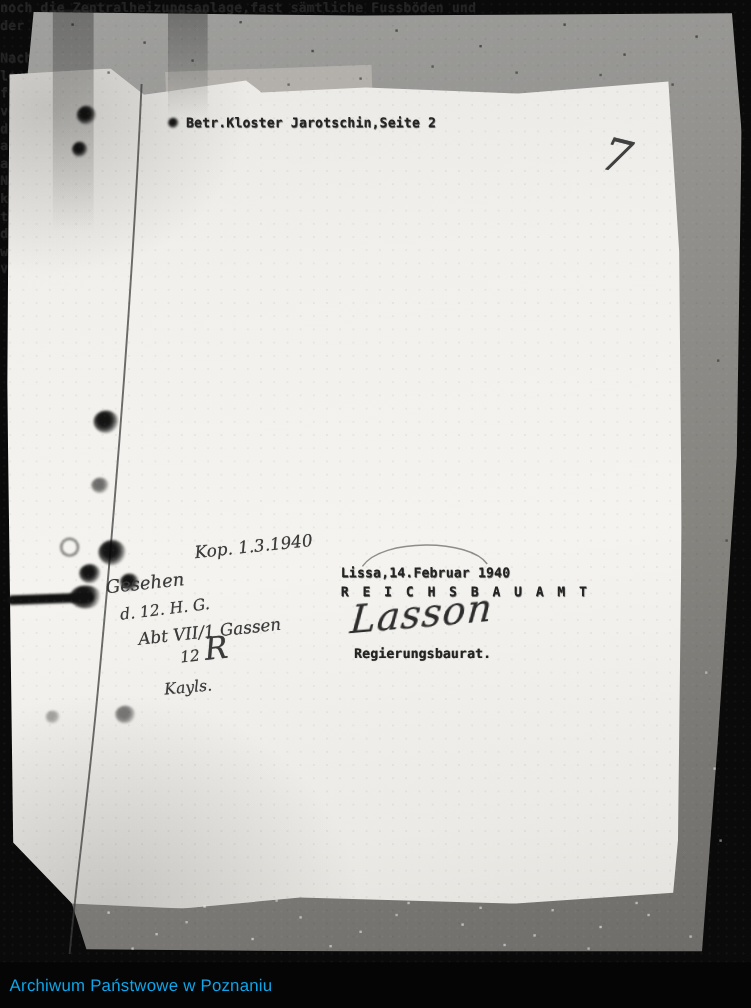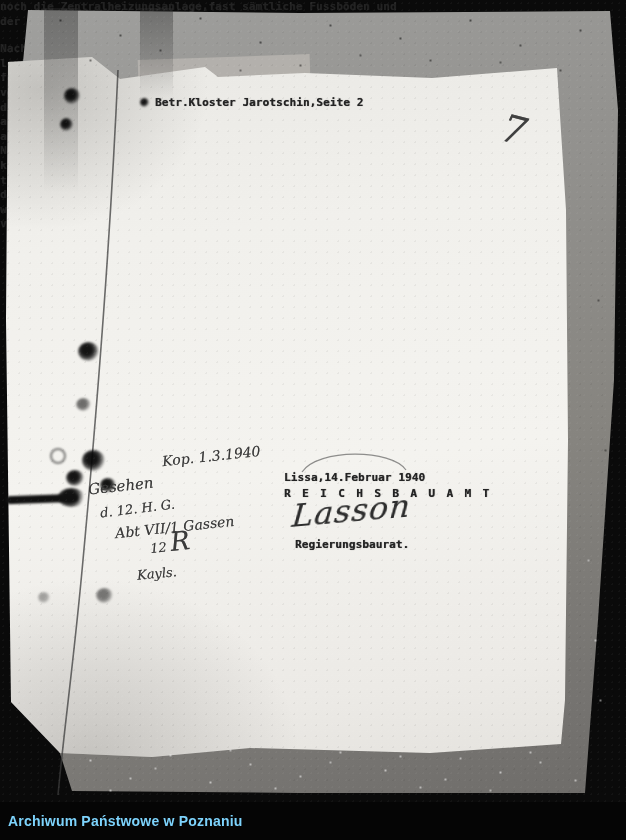--- a/index.html
+++ b/index.html
@@ -88,22 +88,22 @@
       radial-gradient(rgba(0,0,0,.05) 1px, transparent 1px);
     background-size:7px 7px,11px 11px;
     background-position:0 0,3px 5px;
   }
   
   .caption-bar{
     position:absolute;left:0;top:802px;width:626px;height:38px;background:#050505;
   }
   .caption-text{
     position:absolute;left:8px;top:11px;
-    font-family:"Liberation Sans",sans-serif;font-weight:700;font-size:14px;
-    color:#7dd3fc;letter-spacing:.2px;
+    font-family:"Liberation Sans",sans-serif;font-weight:400;font-size:14px;
+    color:#0ea5e9;letter-spacing:.2px;
   }
   svg.overlay{position:absolute;left:0;top:0;pointer-events:none;}
 </style>
 </head>
 <body>
 
 <div class="stage">
 
   <div class="back-page"></div>
   <div class="paper-corner"></div>

